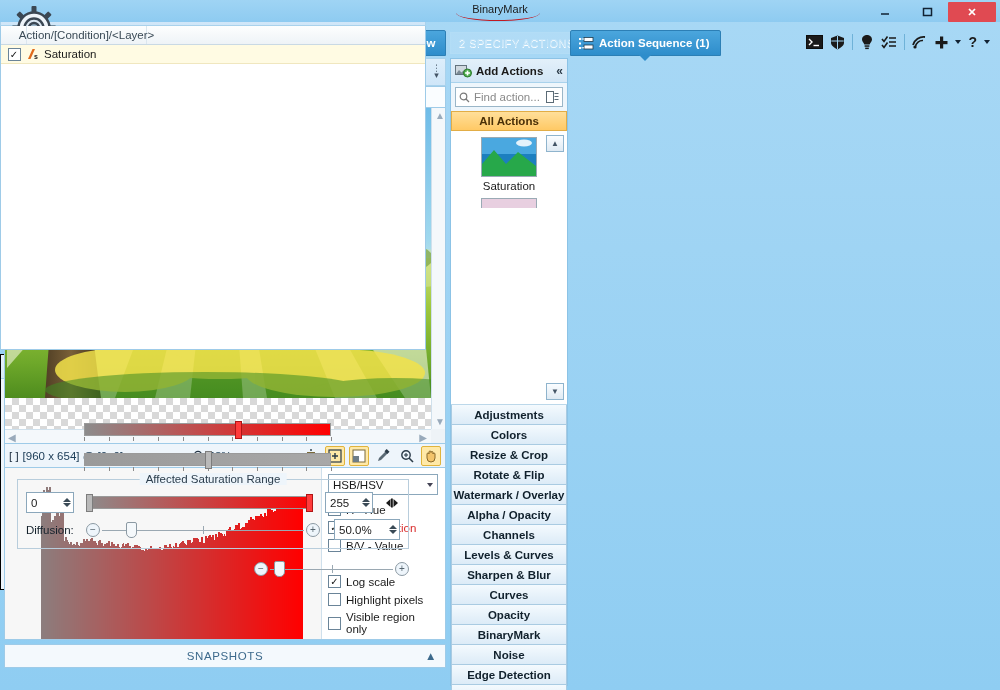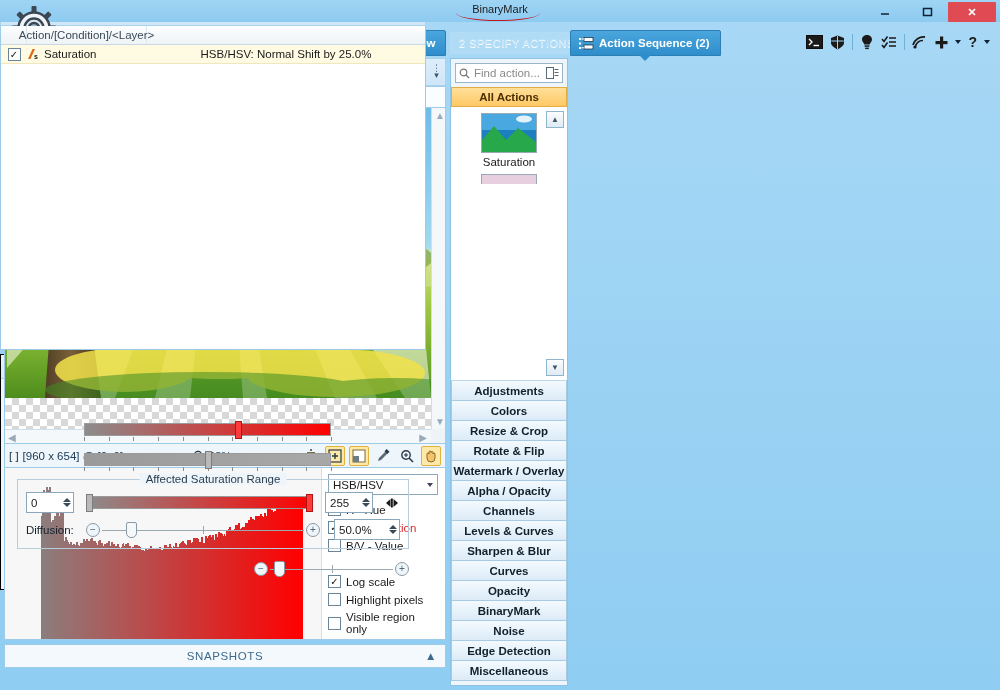--- a/index.html
+++ b/index.html
@@ -250,21 +250,21 @@
       <svg width="15" height="13">
           <rect x="0" y="1" width="2" height="2" fill="#fff"></rect>
           <rect x="0" y="5.5" width="2" height="2" fill="#fff"></rect>
           <rect x="0" y="10" width="2" height="2" fill="#fff"></rect>
           <rect x="5" y="0.5" width="9" height="4" fill="#fff" stroke="#1f3a4c" stroke-width=".8"></rect>
           <rect x="5" y="8" width="9" height="4" fill="#fff" stroke="#1f3a4c" stroke-width=".8"></rect>
           <line x1="2.5" y1="2" x2="5" y2="2" stroke="#fff"></line>
           <line x1="2.5" y1="10.8" x2="5" y2="10.8" stroke="#fff"></line>
         </svg>
     </span>
-    <span>Action Sequence (2)</span>
+    <span>Action Sequence (1)</span>
   </div>
 </div>
 
 <div class="topright">
   <span>
       <svg width="17" height="14">
         <rect x="0.5" y="0.5" width="16" height="13" fill="#1a1a1a" stroke="#0d0d0d"></rect>
         <path d="M3 4 L6 7 L3 10" fill="none" stroke="#fff" stroke-width="1.4"></path>
         <line x1="7.5" y1="10.5" x2="13" y2="10.5" stroke="#fff" stroke-width="1.4"></line>
       </svg>
@@ -836,20 +836,33 @@
     </div>
   </div>
 
   <div class="snap">
     <span>SNAPSHOTS</span>
     <span style="position:absolute;right:8px;color:#3d6a8c;">▲</span>
   </div>
 </div>
 
 <div id="mid" class="panel">
+  <div class="addact">
+    <span>
+      <svg width="17" height="15">
+          <rect x="0.5" y="2.5" width="11" height="9" fill="#cfd8df" stroke="#63727d"></rect>
+          <path d="M1 11 L4 7 L6.5 9.5 L8.5 7.5 L11 11 Z" fill="#7b8a95"></path>
+          <circle cx="12.5" cy="10" r="4" fill="#4fb04f" stroke="#2d7a2d"></circle>
+          <rect x="11.7" y="7.6" width="1.6" height="4.8" fill="#fff"></rect>
+          <rect x="10.1" y="9.2" width="4.8" height="1.6" fill="#fff"></rect>
+        </svg>
+    </span>
+    <span>Add Actions</span>
+    <span style="margin-left:auto;color:#2b3b48;font-size:12px;">«</span>
+  </div>
 
   <div class="find">
     <span>
       <svg width="11" height="11">
           <circle cx="4.5" cy="4.5" r="3.3" fill="none" stroke="#7a7a7a" stroke-width="1.2"></circle>
           <line x1="7" y1="7" x2="10" y2="10" stroke="#7a7a7a" stroke-width="1.3"></line>
         </svg>
     </span>
     <span>Find action...</span>
     <span style="margin-left:auto">
@@ -1008,23 +1021,20 @@
         <span class="cb">✓</span>
       </div>
       <div style="width:120px;display:flex;align-items:center;gap:4px;">
         <span>
           <svg width="13" height="12">
               <path d="M1 11 L5.5 1 H8 L3.5 11 Z" fill="#e06a1b"></path>
               <text x="7" y="11" font-size="7" font-family="Liberation Sans" font-weight="bold" fill="#1a1a1a">s</text>
             </svg>
         </span>
         <span>Saturation</span>
-      </div>
-      <div style="flex:1;display:flex;align-items:center;justify-content:center;">
-        <span>HSB/HSV: Normal Shift by 25.0%</span>
       </div>
     </div>
   </div>
 
   <div class="optpanel">
     <div class="opttabs">
       <span class="tri"></span>
       <div class="opttab">
         <span>
           <svg width="13" height="12">

